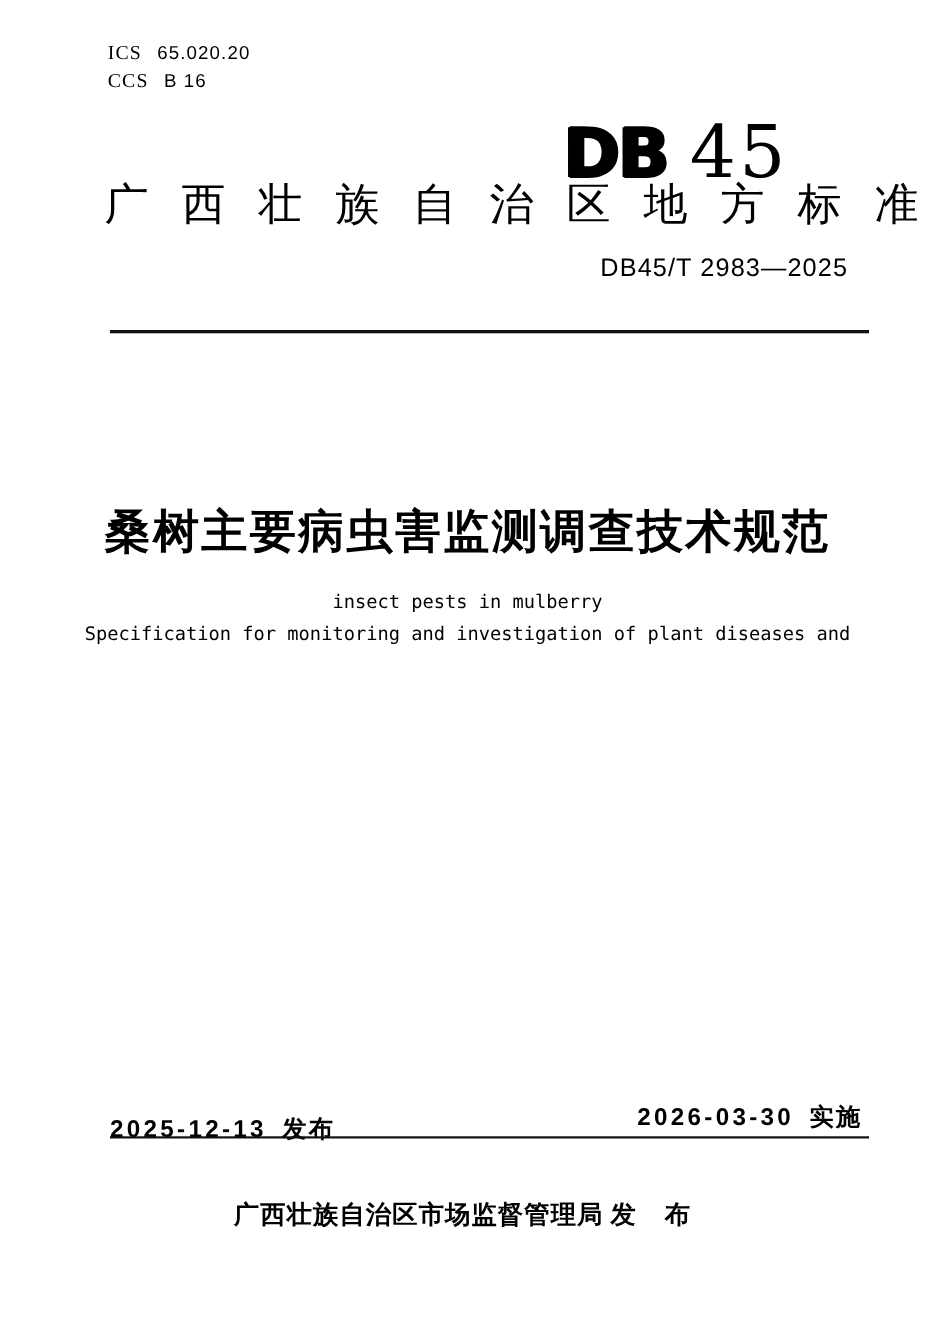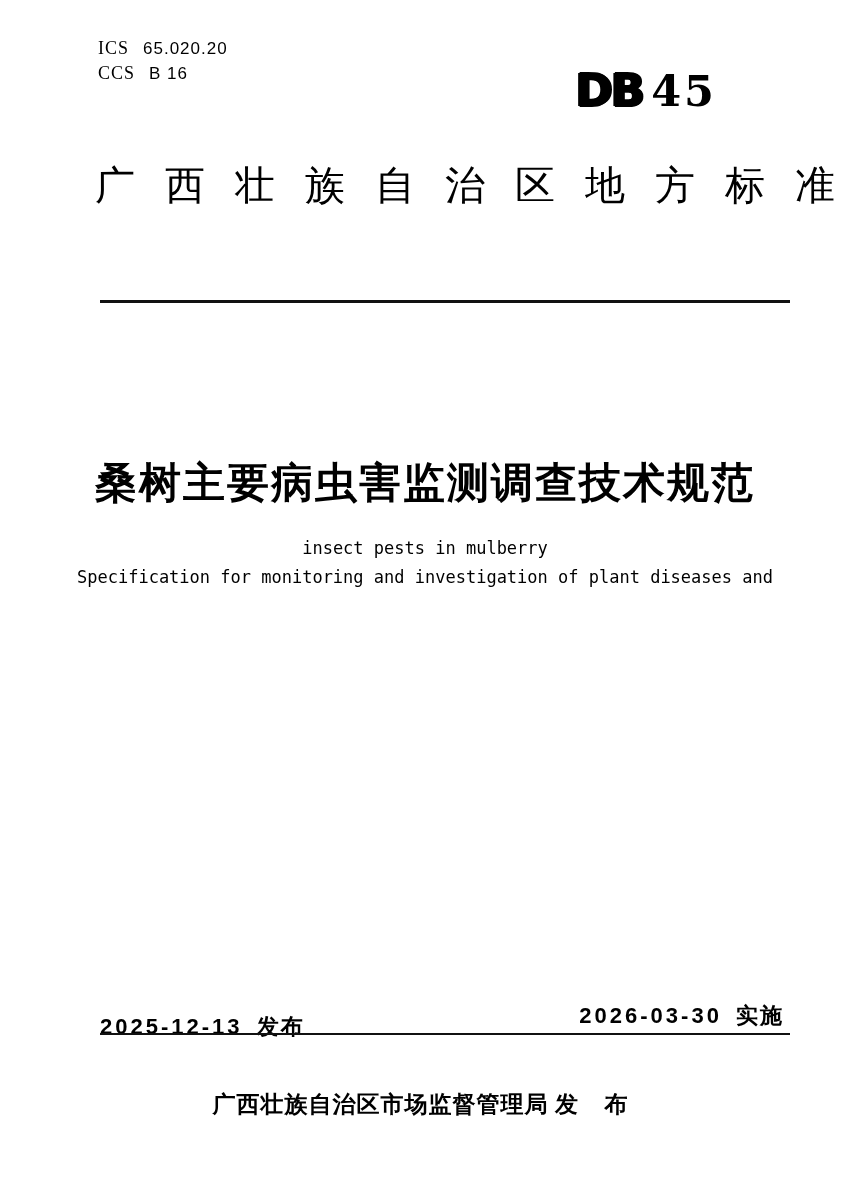--- a/index.html
+++ b/index.html
@@ -43,29 +43,30 @@
     top: 68px;
     right: 127px;
     display: flex;
     align-items: baseline;
     line-height: 1;
     white-space: nowrap;
   }
   .logo-db {
     font-family: "DejaVu Sans", "Liberation Sans", sans-serif;
     font-weight: bold;
-    font-size: 45px;
+    font-size: 62px;
     letter-spacing: -2px;
     text-shadow: 1.5px 0 #000, -1.5px 0 #000, 0 1px #000, 0 -1px #000;
+    margin-top: 41px;
   }
   .logo-45 {
     font-family: "DejaVu Serif", "Liberation Serif", serif;
-    font-weight: bold;
-    font-size: 43px;
-    margin-left: 8px;
+    font-weight: normal;
+    font-size: 66px;
+    margin-left: 20px;
     letter-spacing: 3px;
   }
 
   
   .standard-name {
     position: absolute;
     left: 95px;
     top: 158px;
     font-size: 40px;
     font-weight: 500;
@@ -159,20 +160,21 @@
     <span class="code-label">CCS</span><span class="code-value">B 16</span>
   </div>
 
   <div class="logo">
     <span class="logo-db">DB</span>
     <span class="logo-45">45</span>
   </div>
 
   <div class="standard-name">广西壮族自治区地方标准</div>
 
+  <div class="standard-number">DB45/T 2983—2025</div>
 
   <div class="rule rule-top"></div>
 
   <div class="title-zh">桑树主要病虫害监测调查技术规范</div>
 
   <div class="title-en">
     <div>insect pests in mulberry</div>
     <div>Specification for monitoring and investigation of plant diseases and</div>
   </div>
 

